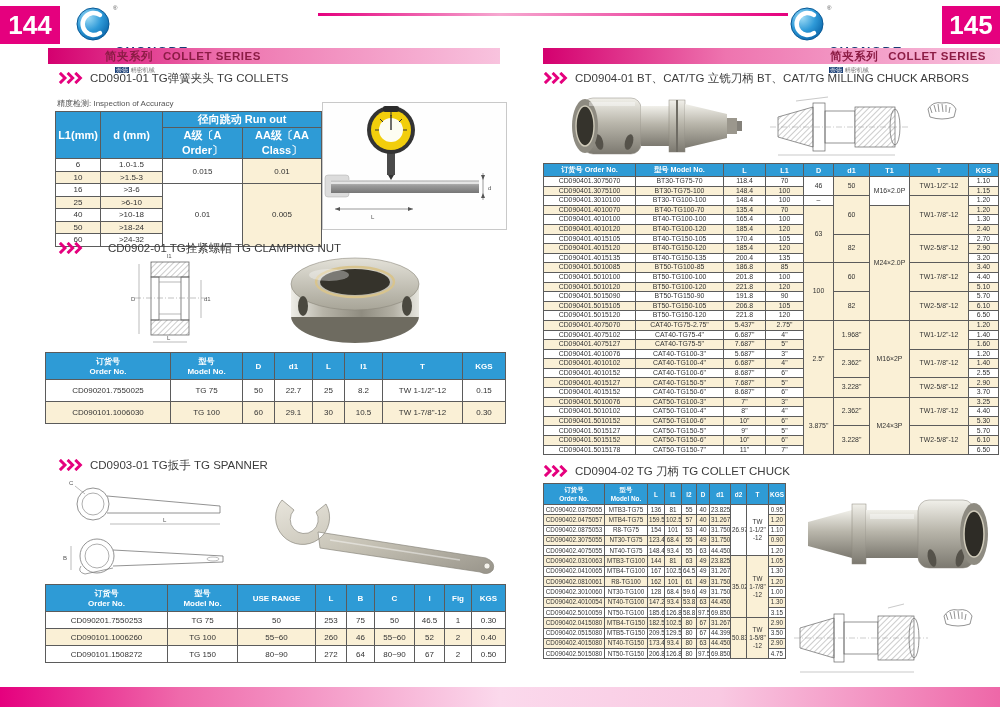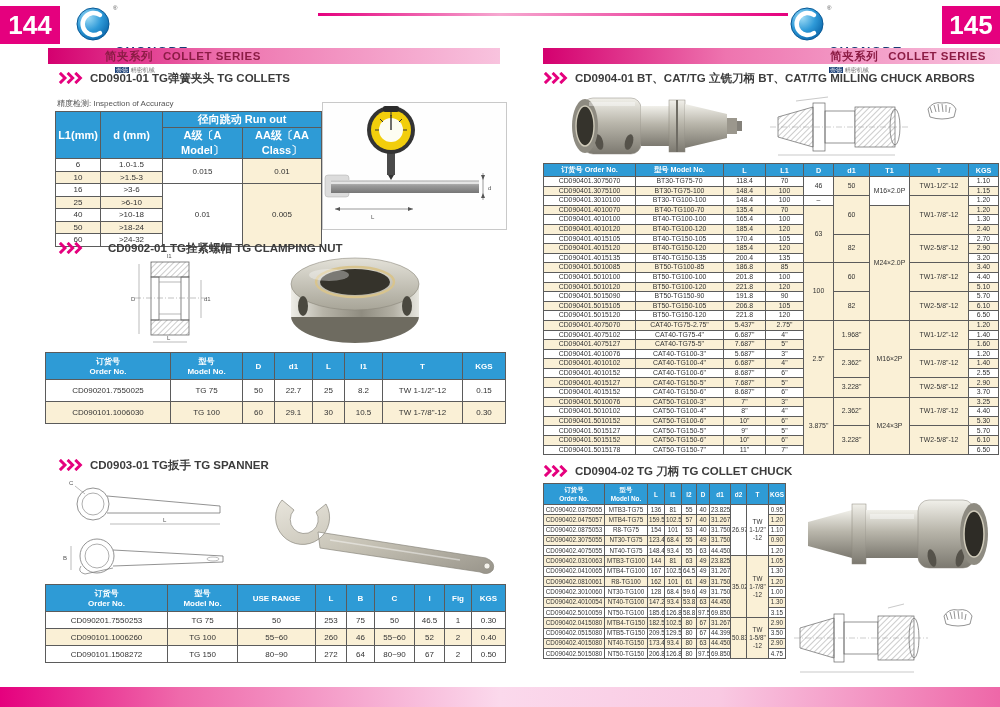--- a/index.html
+++ b/index.html
@@ -28,21 +28,21 @@
   .lname{font-size:13px;font-weight:bold;color:#173d75;letter-spacing:1px;line-height:12px;margin-top:36px;}
   .lsub{font-size:4.6px;color:#173d75;display:flex;align-items:center;gap:2px;margin-top:1px;}
   .pl{height:2px;width:48px;background:linear-gradient(90deg,#E5007E,#F6A6CF);}
   .plsq{width:4px;height:4px;background:#E5007E;}
   .lcn{font-size:6px;color:#777;margin-top:2px;}
   .chip{background:#173d75;color:#fff;padding:0 1px;}
 
   
   .sec{position:absolute;display:flex;align-items:center;gap:6px;height:16px;}
   .chev{width:26px;height:12px;flex:0 0 auto;}
-  .sec-t{font-size:11.5px;font-weight:bold;color:#3c3c3c;white-space:nowrap;}
+  .sec-t{font-size:11.5px;font-weight:normal;color:#3c3c3c;white-space:nowrap;}
   .note{position:absolute;font-size:8px;color:#555;}
 
   
   table.ctable{border-collapse:collapse;table-layout:fixed;position:absolute;background:#fff;}
   .ctable th{background:#2E9BD6;color:#fff;font-weight:bold;border:1px solid #5b5b5b;
              text-align:center;white-space:pre-line;padding:0 1px;}
   .ctable td{border:1px solid #5b5b5b;text-align:center;color:#333;white-space:pre-line;
              padding:0 1px;overflow:hidden;}
   .ctable tbody tr:nth-child(even) td{background:#FAF0D6;}
   .ctable td.cream{background:#FAF0D6;}
@@ -133,21 +133,21 @@
           <col style="width:80px">
           <col style="width:79px">
         </colgroup>
         <thead>
           <tr>
             <th rowspan="2">L1(mm)</th>
             <th rowspan="2">d (mm)</th>
             <th colspan="2">径向跳动 Run out</th>
           </tr>
           <tr>
-            <th>A级〔A Model〕</th>
+            <th>A级〔A Order〕</th>
             <th>AA级〔AA Class〕</th>
           </tr>
         </thead>
         <tbody>
           <tr>
             <td>6</td>
             <td>1.0-1.5</td>
             <td rowspan="2" class="white">0.015</td>
             <td rowspan="2" class="cream">0.01</td>
           </tr>

